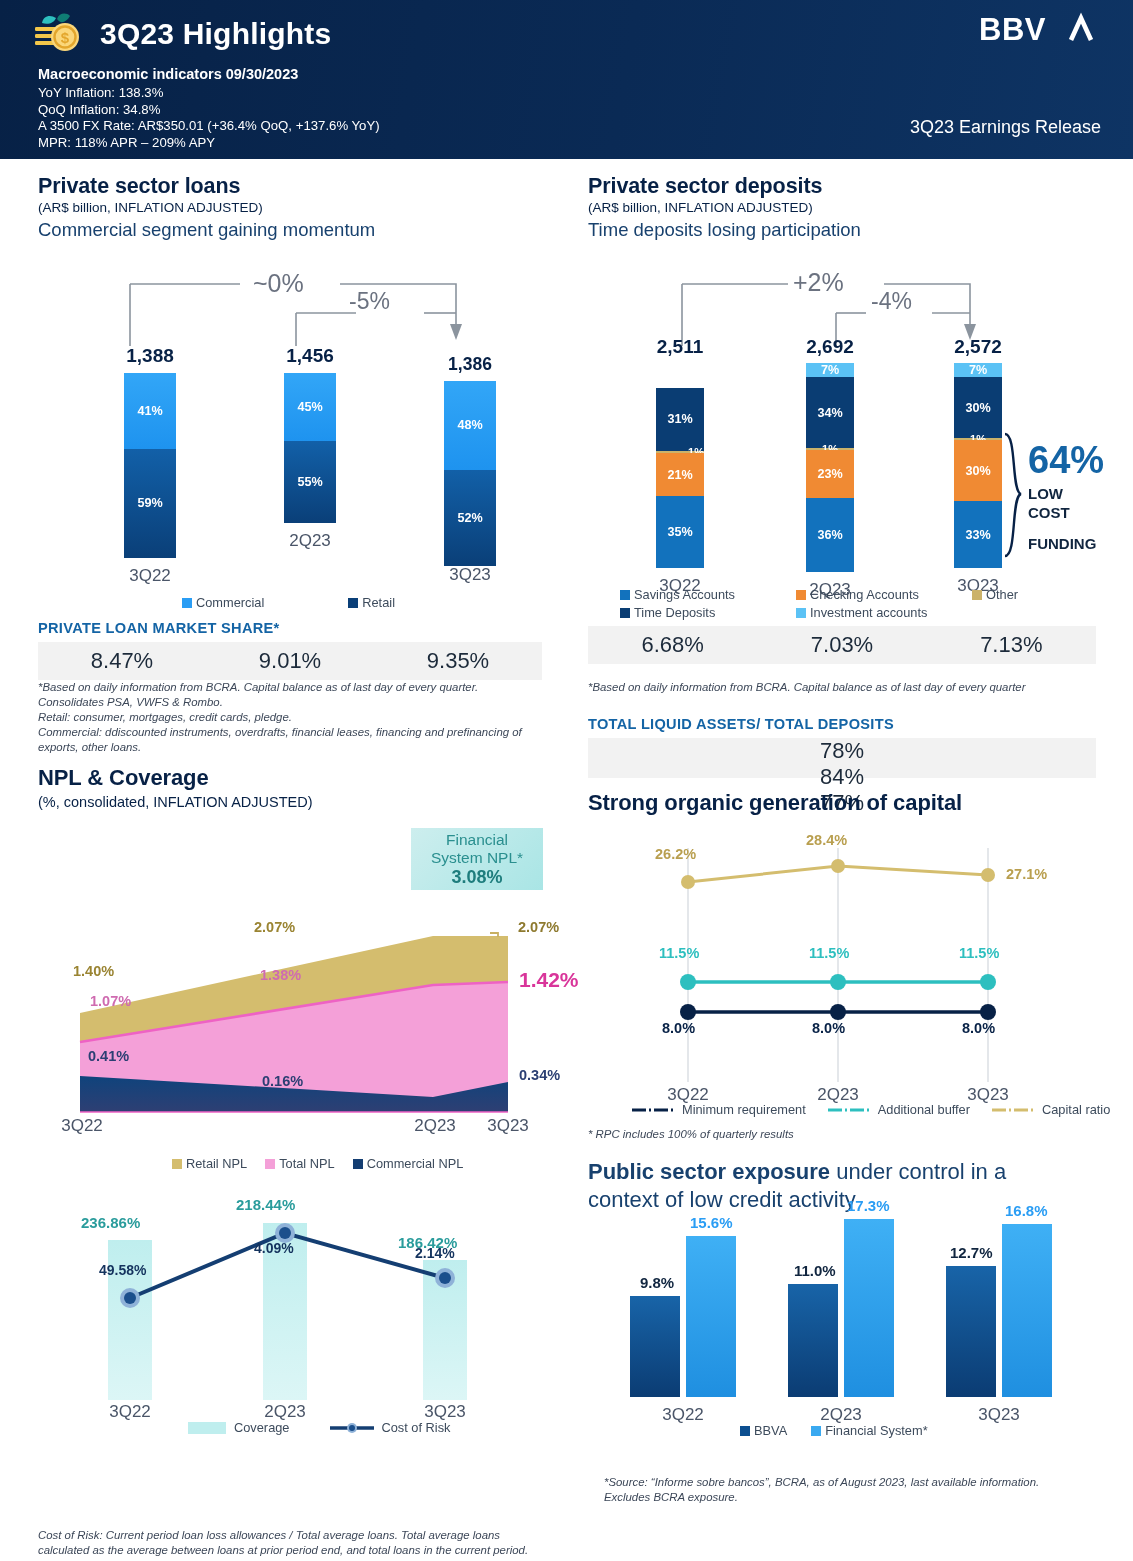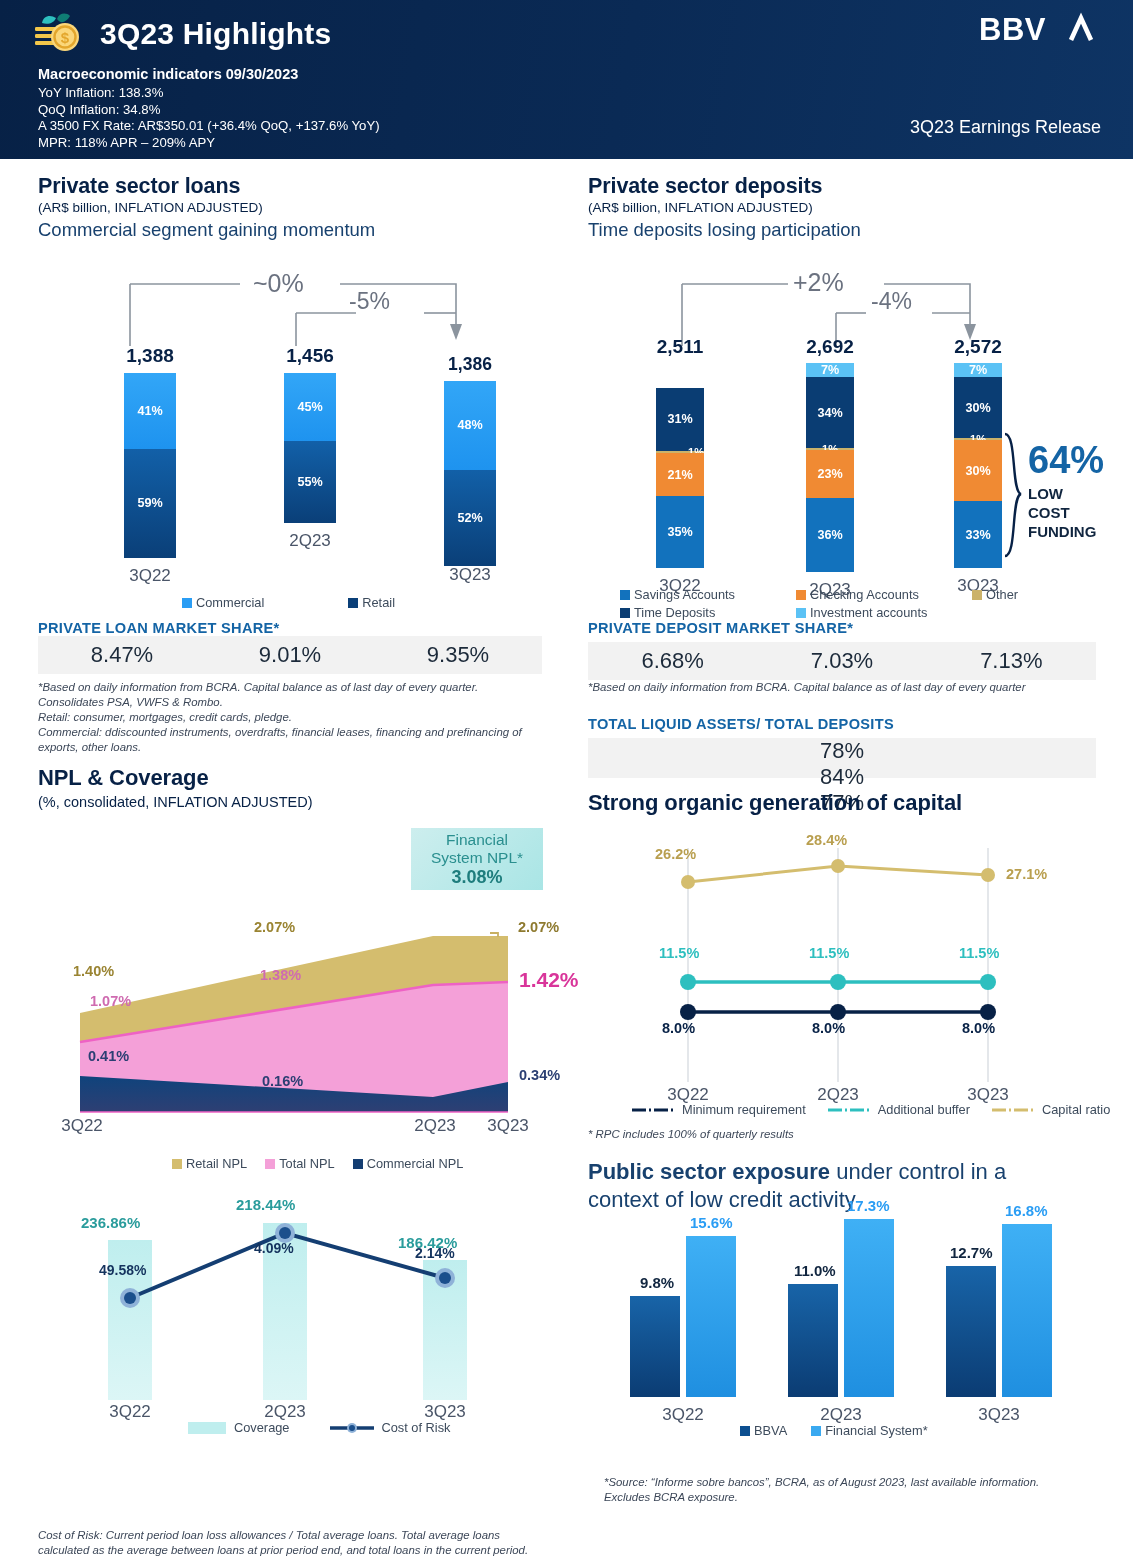--- a/index.html
+++ b/index.html
@@ -161,21 +161,21 @@
     <span>Commercial</span>
   </div>
   <div class="lg-item" style="margin-left:66px;">
     <i class="lg-sw" style="background:#0a3f78;"></i>
     <span>Retail</span>
   </div>
 </div>
 
 <div class="panel" style="left:38px; top:620px; width:504px;">
   <div class="ms-title">PRIVATE LOAN MARKET SHARE*</div>
-  <div class="ms-band" style="">
+  <div class="ms-band" style="margin-top:6px;">
     <div class="ms-cell">8.47%</div>
     <div class="ms-cell">9.01%</div>
     <div class="ms-cell">9.35%</div>
   </div>
 </div>
 
 <div class="panel foot-note" style="left:38px; top:680px; width:520px;">
   <div>*Based on daily information from BCRA. Capital balance as of last day of every quarter.</div>
   <div>Consolidates PSA, VWFS &amp; Rombo.</div>
   <div>Retail: consumer, mortgages, credit cards, pledge.</div>
@@ -270,21 +270,21 @@
     </div>
     <div class="xlabel" style="margin-top:8px;">3Q23</div>
   </div>
 
   <svg width="30" height="130" style="position:absolute;left:413px;top:96px;">
     <path d="M4 2 C16 2 10 60 20 62 C10 64 16 124 4 124" fill="none" stroke="#072146" stroke-width="2.4"></path>
   </svg>
   <div style="position:absolute; left:440px; top:104px;">
     <div style="font-size:38px; font-weight:bold; color:#1464a5; line-height:40px;">64%</div>
     <div style="font-size:15px; font-weight:bold; color:#10253f; line-height:19px; margin-top:4px;">LOW COST</div>
-    <div style="font-size:15px; font-weight:bold; color:#10253f; line-height:19px;">FUNDING</div>
+    <div style="font-size:15px; font-weight:bold; color:#10253f; line-height:19px;margin-top:12px;">FUNDING</div>
   </div>
 </div>
 
 <div style="position:absolute; left:620px; top:587px; width:460px;">
   <div class="legend" style="margin-bottom:3px;">
     <div class="lg-item" style="width:158px;">
       <i class="lg-sw" style="background:#1272bd;"></i>
       <span>Savings Accounts</span>
     </div>
     <div class="lg-item" style="width:158px;">
@@ -302,21 +302,20 @@
       <span>Time Deposits</span>
     </div>
     <div class="lg-item">
       <i class="lg-sw" style="background:#5bc2f5;"></i>
       <span>Investment accounts</span>
     </div>
   </div>
 </div>
 
 <div class="panel" style="left:588px; top:620px; width:508px;">
-  <div class="ms-title">PRIVATE DEPOSIT MARKET SHARE*</div>
   <div class="ms-band" style="margin-top:6px;">
     <div class="ms-cell">6.68%</div>
     <div class="ms-cell">7.03%</div>
     <div class="ms-cell">7.13%</div>
   </div>
 </div>
 
 <div class="panel foot-note" style="left:588px; top:680px; width:520px;">*Based on daily information from BCRA. Capital balance as of last day of every quarter</div>
 
 <div class="panel" style="left:588px; top:716px; width:508px;">

